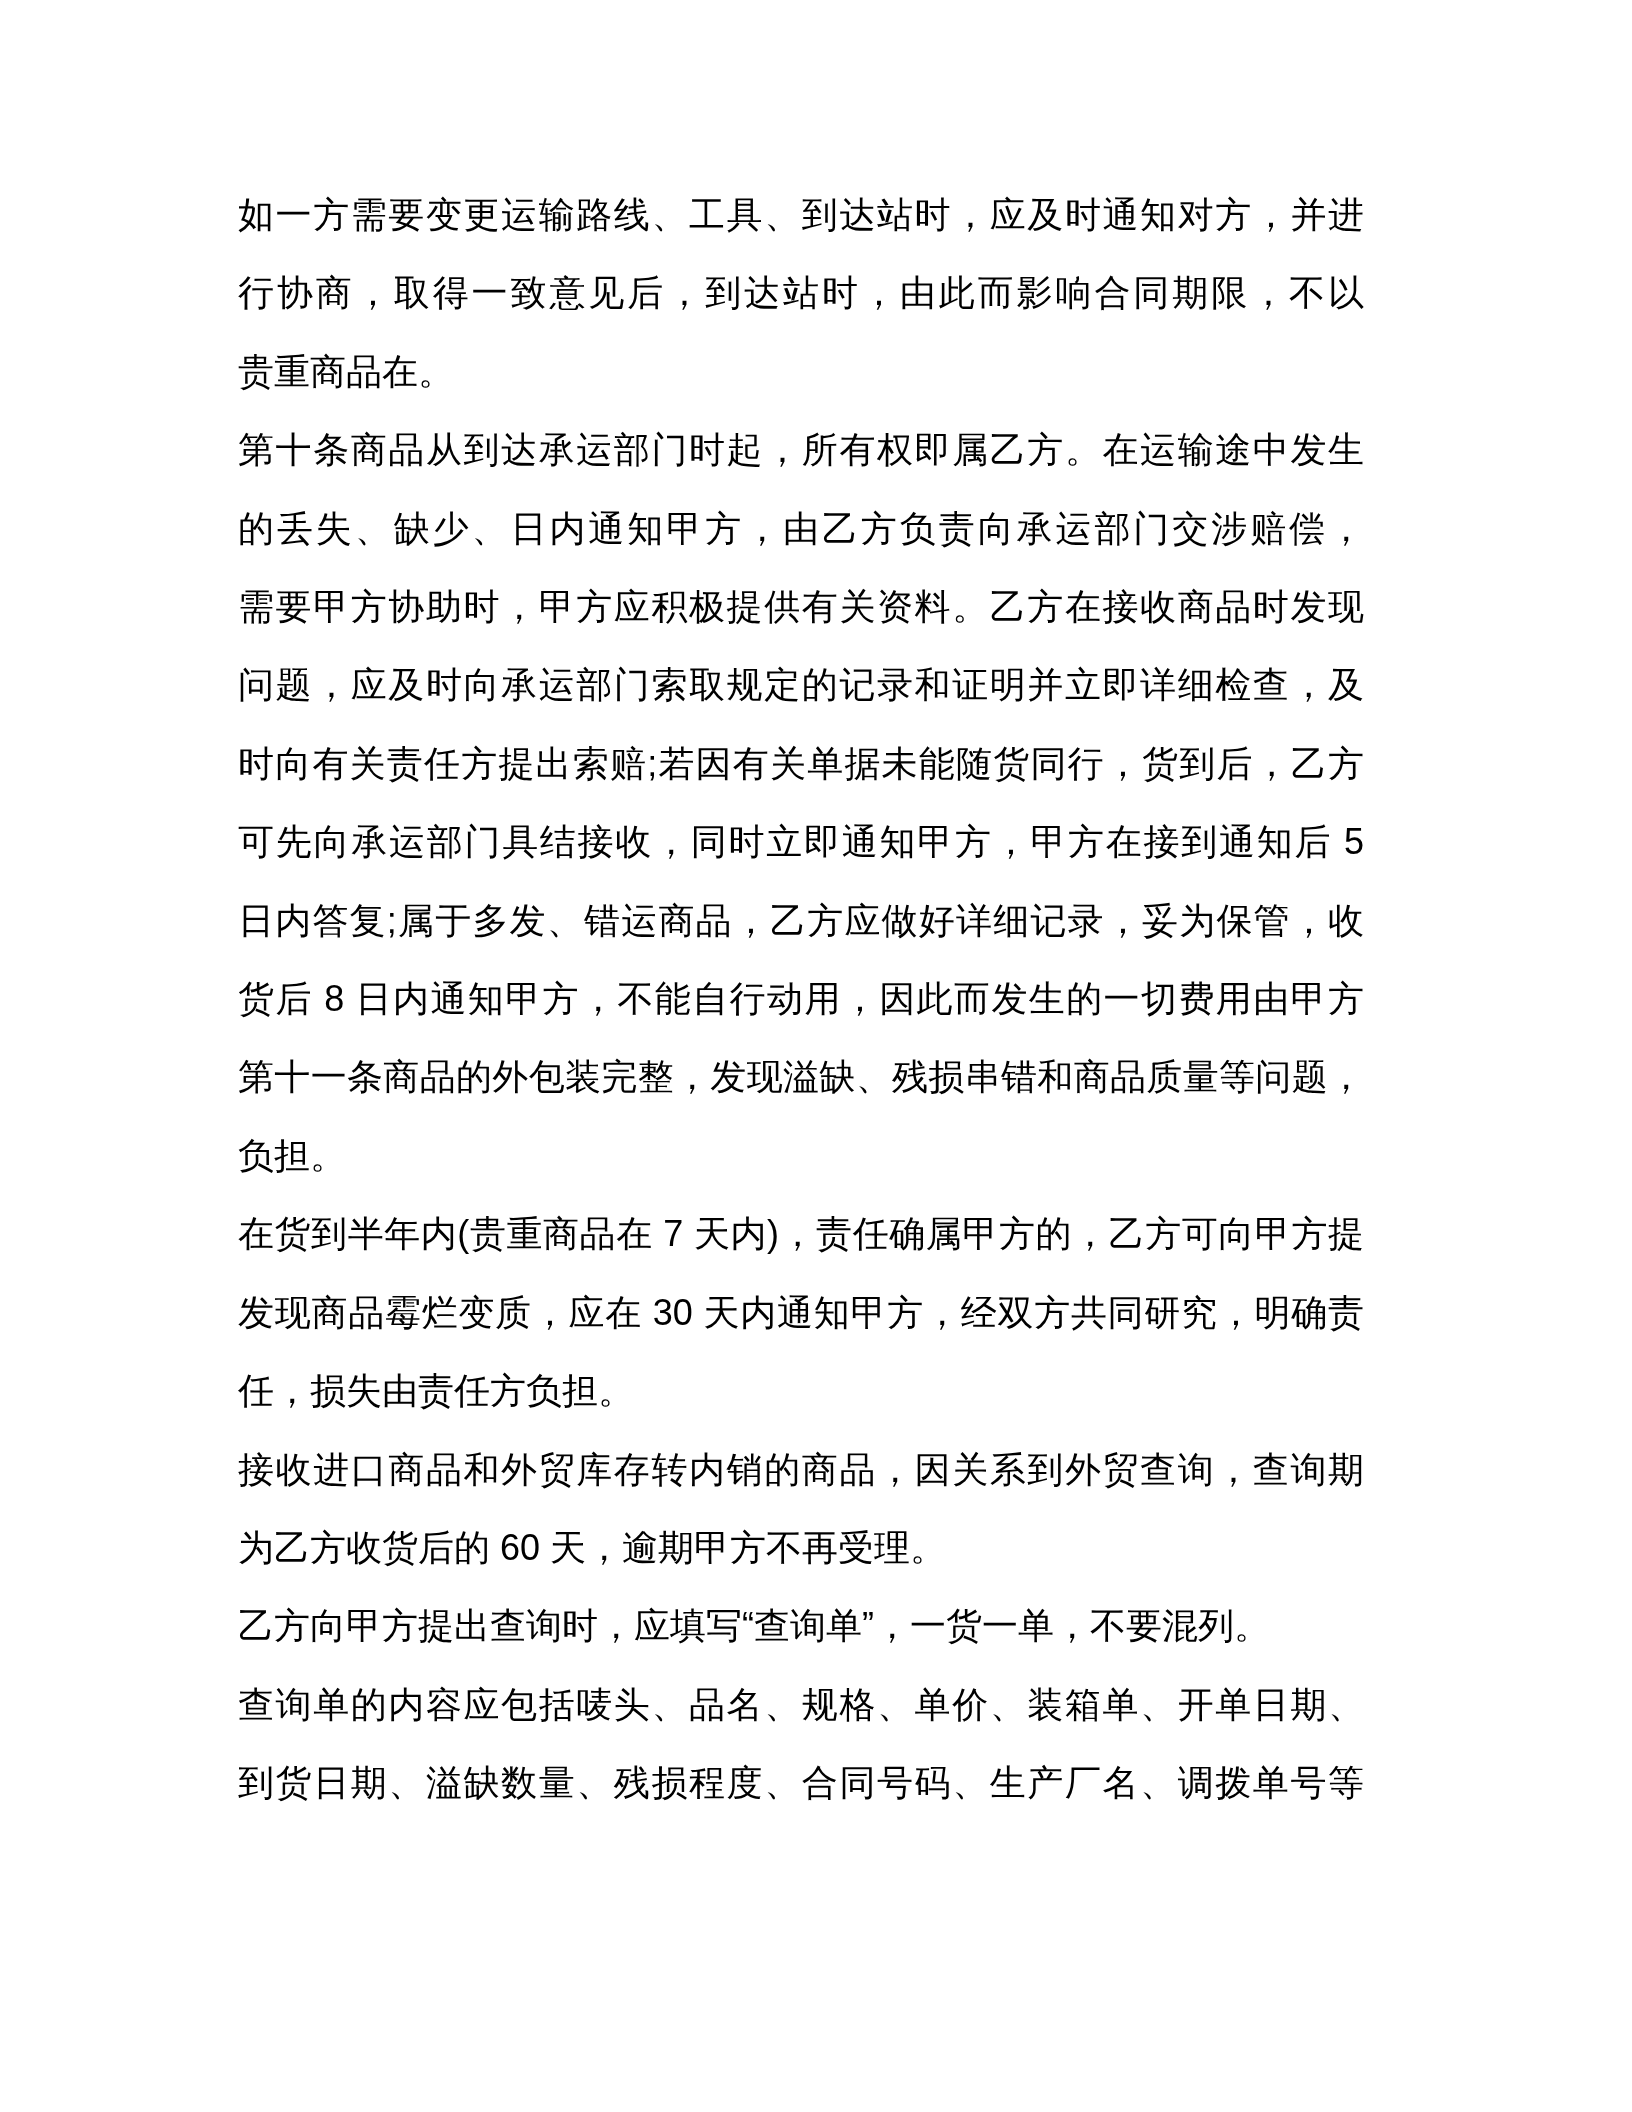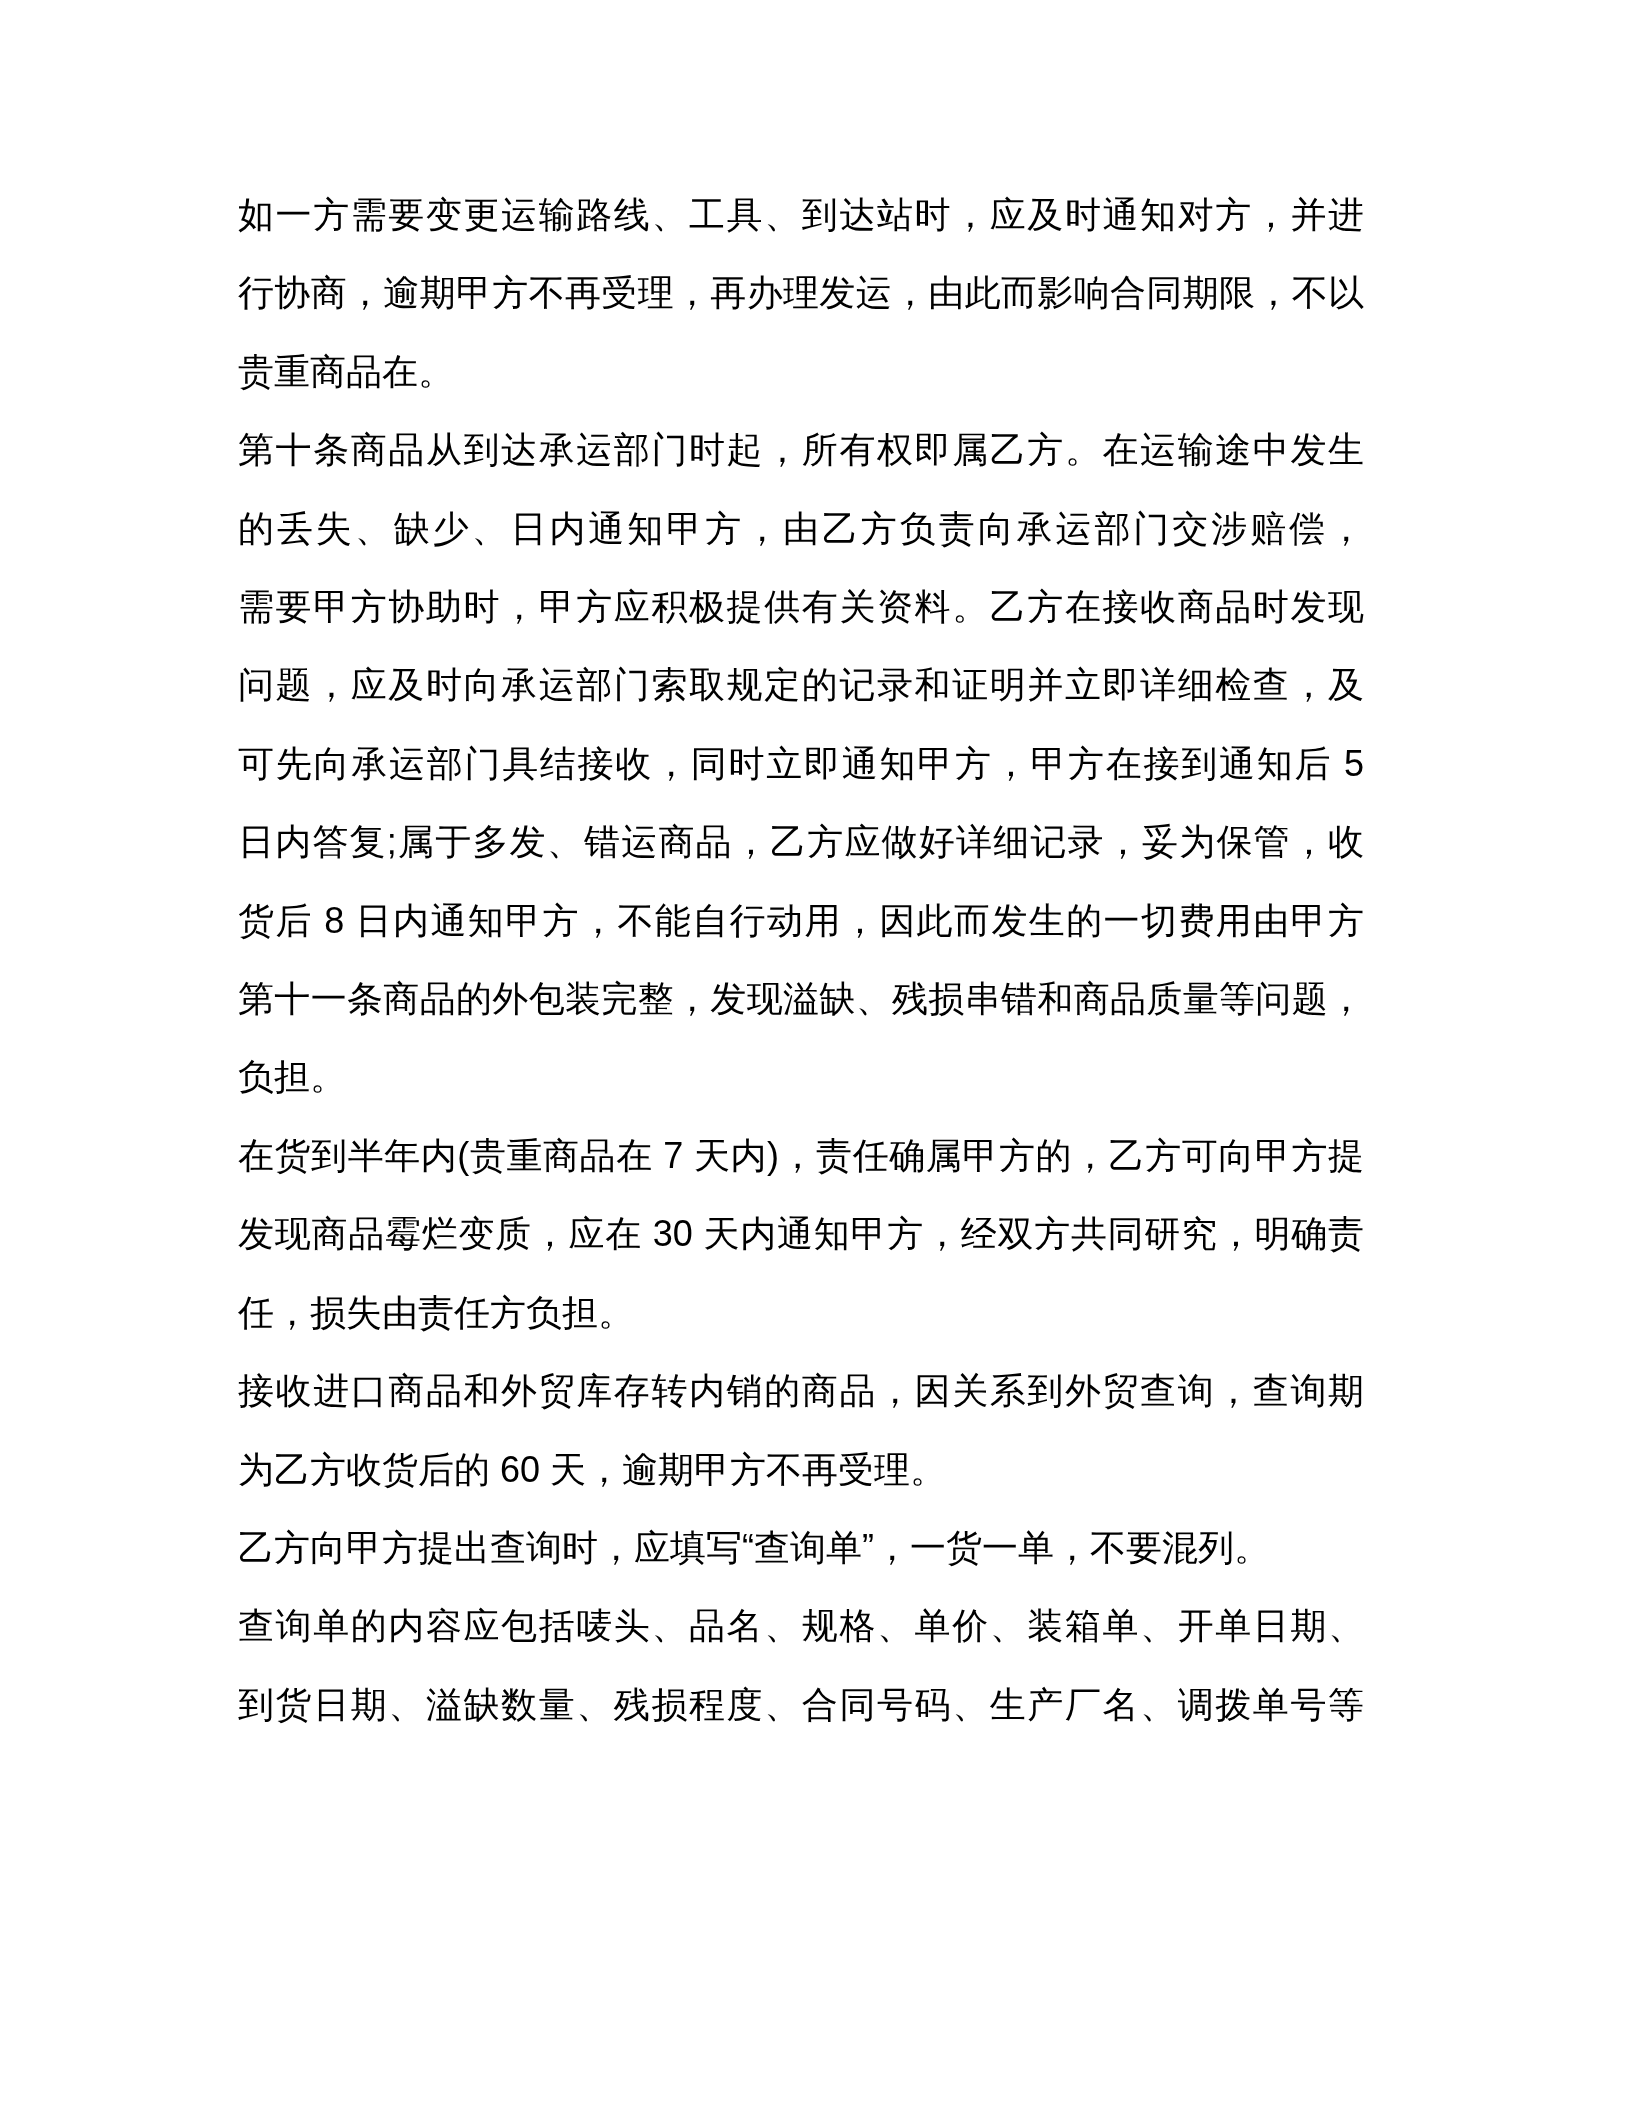--- a/index.html
+++ b/index.html
@@ -36,26 +36,27 @@
   .line.fill {
     text-align-last: justify;
   }
 </style>
 </head>
 <body>
 
 <div class="page">
   <div class="text-block" id="text-block">
       <div class="line fill">如一方需要变更运输路线、工具、到达站时，应及时通知对方，并进</div>
-      <div class="line fill">行协商，逾期甲方不再受理，再办理发运，由此而影响合同期限，不以</div>
+      <div class="line fill">行协商，取得一致意见后，到达站时，由此而影响合同期限，不以</div>
       <div class="line">贵重商品在。</div>
       <div class="line fill">第十条商品从到达承运部门时起，所有权即属乙方。在运输途中发生</div>
       <div class="line fill">的丢失、缺少、日内通知甲方，由乙方负责向承运部门交涉赔偿，</div>
       <div class="line fill">需要甲方协助时，甲方应积极提供有关资料。乙方在接收商品时发现</div>
       <div class="line fill">问题，应及时向承运部门索取规定的记录和证明并立即详细检查，及</div>
+      <div class="line fill">时向有关责任方提出索赔;若因有关单据未能随货同行，货到后，乙方</div>
       <div class="line fill">可先向承运部门具结接收，同时立即通知甲方，甲方在接到通知后 5</div>
       <div class="line fill">日内答复;属于多发、错运商品，乙方应做好详细记录，妥为保管，收</div>
       <div class="line fill">货后 8 日内通知甲方，不能自行动用，因此而发生的一切费用由甲方</div>
       <div class="line fill">第十一条商品的外包装完整，发现溢缺、残损串错和商品质量等问题，</div>
       <div class="line">负担。</div>
       <div class="line fill">在货到半年内(贵重商品在 7 天内)，责任确属甲方的，乙方可向甲方提</div>
       <div class="line fill">发现商品霉烂变质，应在 30 天内通知甲方，经双方共同研究，明确责</div>
       <div class="line">任，损失由责任方负担。</div>
       <div class="line fill">接收进口商品和外贸库存转内销的商品，因关系到外贸查询，查询期</div>
       <div class="line">为乙方收货后的 60 天，逾期甲方不再受理。</div>

